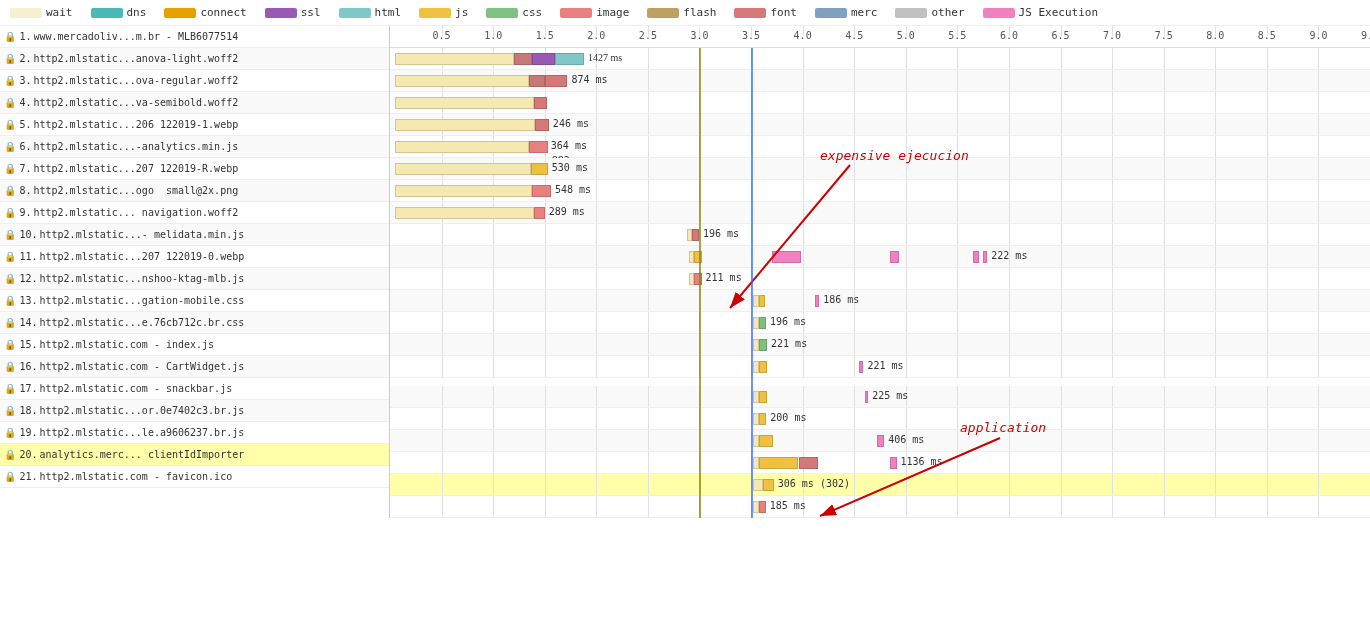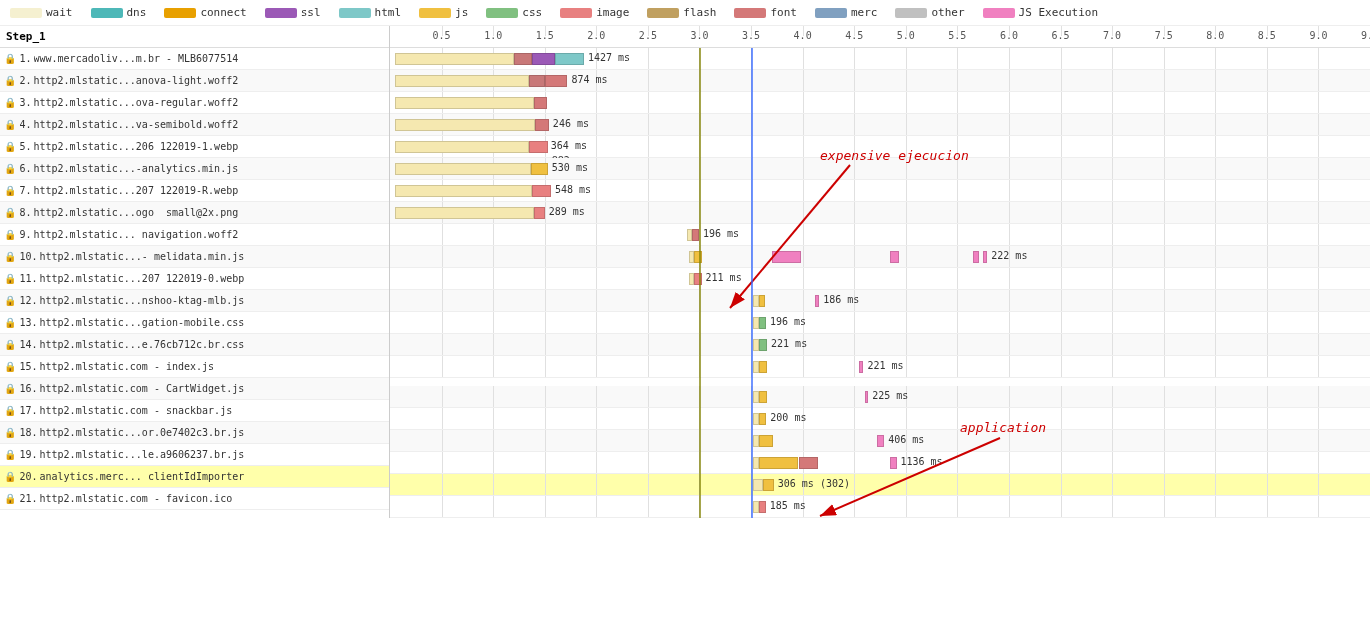--- a/index.html
+++ b/index.html
@@ -213,23 +213,20 @@
     </div>
     <div class="legend-item">
       <div class="legend-color" style="background:#f080c0;"></div>
       <span class="legend-label">JS Execution</span>
     </div>
   </div>
 
   <div class="main">
 
     <div class="request-list">
-      <div class="step-header">
-        <span>Step_1</span>
-      </div>
 
       <div id="req-list-body">
           <div class="request-row">
             <span class="lock-icon">🔒</span>
             <span class="req-num">1.</span>
             <span class="req-url">www.mercadoliv...m.br - MLB6077514</span>
           </div>
           <div class="request-row alt">
             <span class="lock-icon">🔒</span>
             <span class="req-num">2.</span>
@@ -369,21 +366,21 @@
           <div class="grid-line" style="left: 618.947px; height: 10px;"></div>
           <div class="grid-line" style="left: 670.526px; height: 10px;"></div>
           <div class="grid-line" style="left: 722.105px; height: 10px;"></div>
           <div class="grid-line" style="left: 773.684px; height: 10px;"></div>
           <div class="grid-line" style="left: 825.263px; height: 10px;"></div>
           <div class="grid-line" style="left: 876.842px; height: 10px;"></div>
           <div class="grid-line" style="left: 928.421px; height: 10px;"></div>
         </div>
 
       <div class="waterfall-rows" id="waterfall-rows" style="position:relative;">
-      <div class="wf-row" style="height: 22px; position: relative;">
+      <div class="wf-row" style="height: 22px; position: relative; font-family: Liberation Serif, serif;">
             <div class="grid-line" style="left: 51.5789px; top: 0px; height: 100%;"></div>
             <div class="grid-line" style="left: 103.158px; top: 0px; height: 100%;"></div>
             <div class="grid-line" style="left: 154.737px; top: 0px; height: 100%;"></div>
             <div class="grid-line" style="left: 206.316px; top: 0px; height: 100%;"></div>
             <div class="grid-line" style="left: 257.895px; top: 0px; height: 100%;"></div>
             <div class="grid-line" style="left: 309.474px; top: 0px; height: 100%;"></div>
             <div class="grid-line" style="left: 361.053px; top: 0px; height: 100%;"></div>
             <div class="grid-line" style="left: 412.632px; top: 0px; height: 100%;"></div>
             <div class="grid-line" style="left: 464.211px; top: 0px; height: 100%;"></div>
             <div class="grid-line" style="left: 515.789px; top: 0px; height: 100%;"></div>

